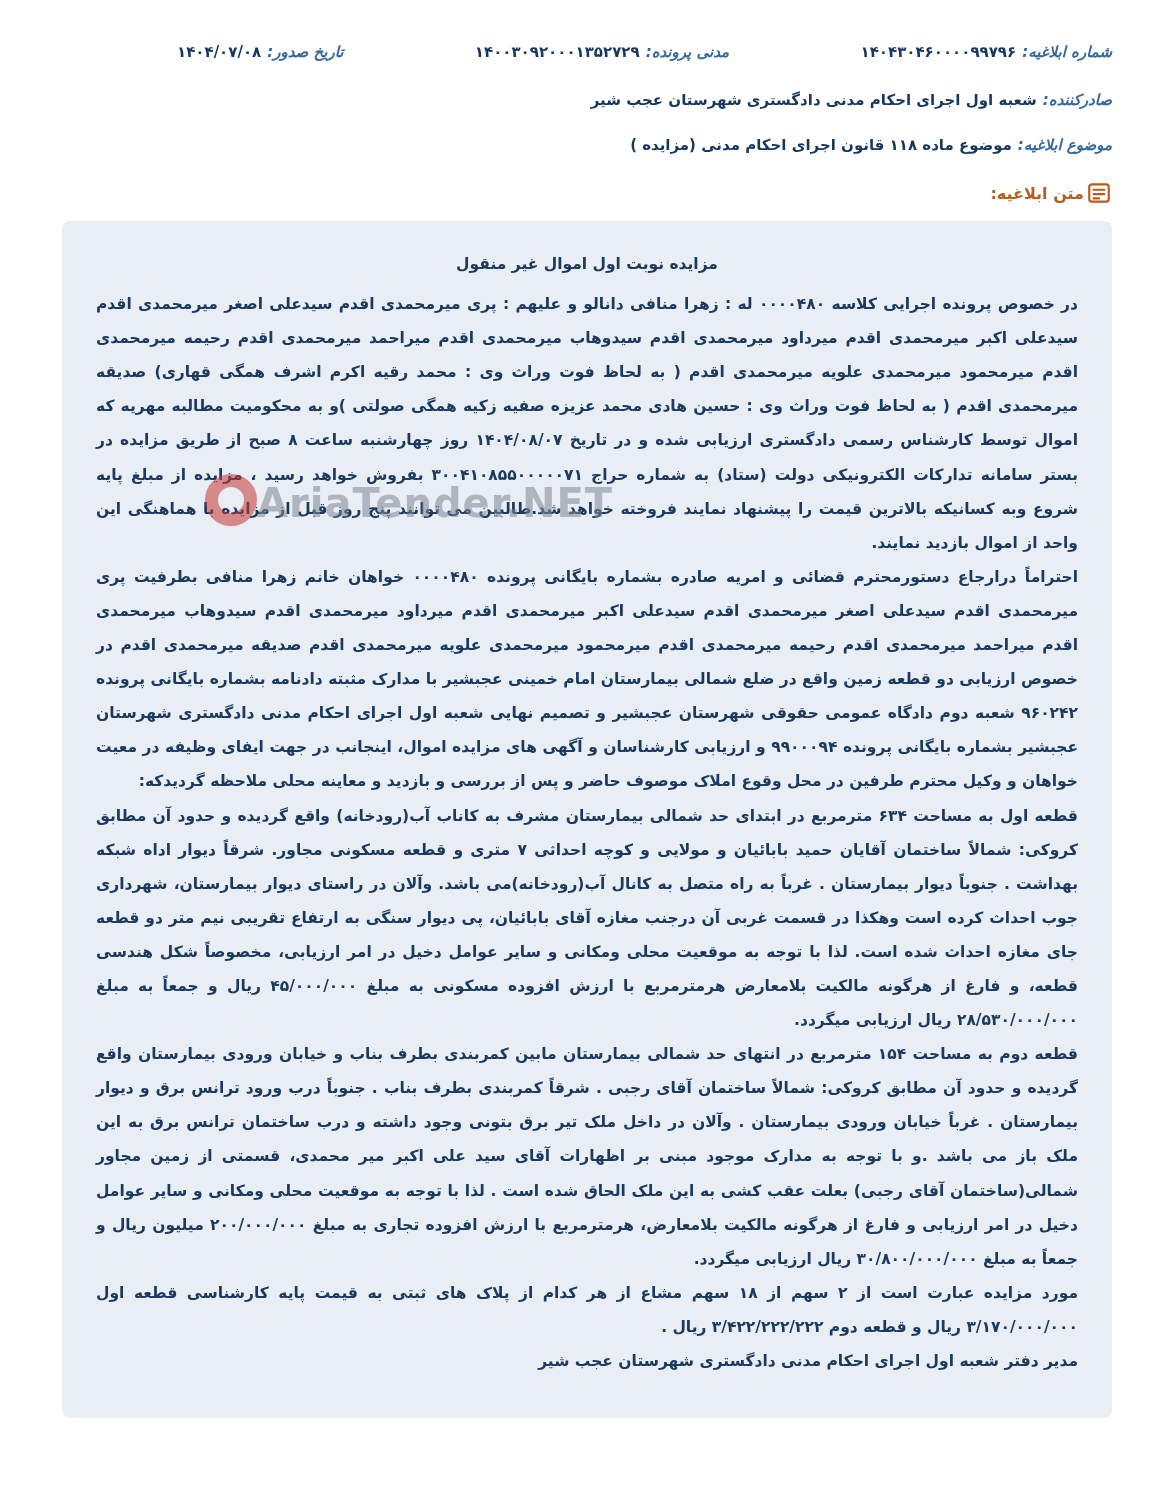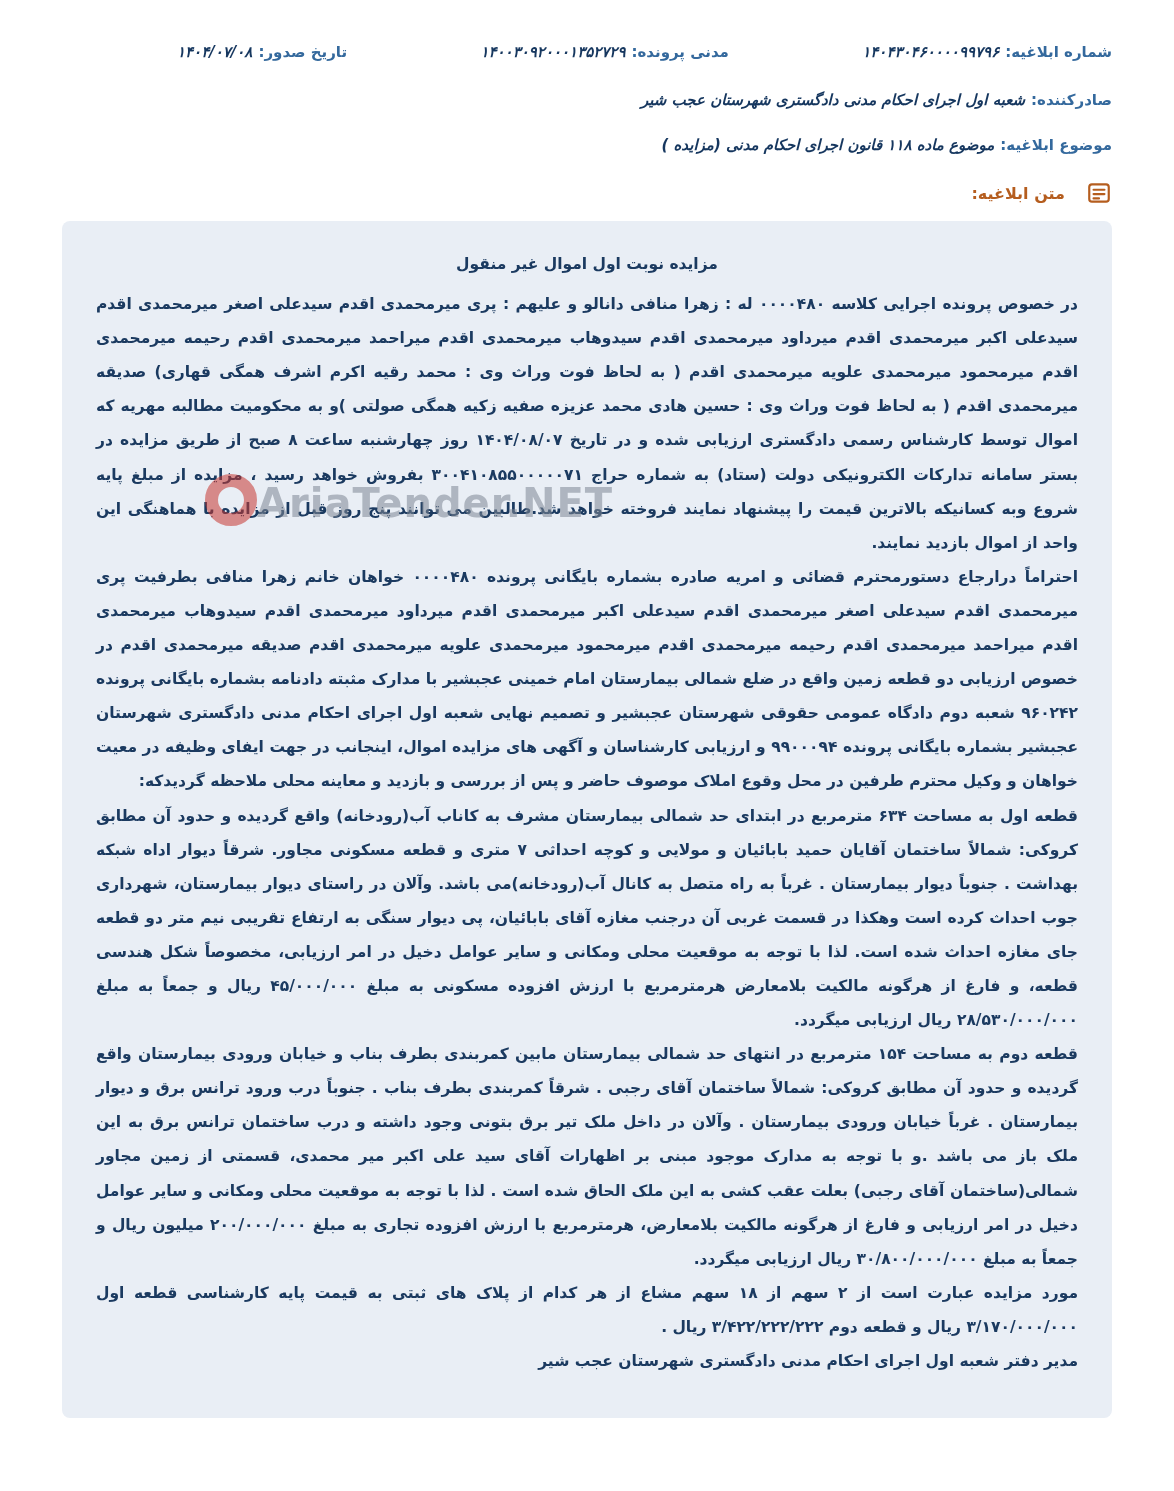--- a/index.html
+++ b/index.html
@@ -30,30 +30,30 @@
     padding-left: 115px;
     margin-bottom: 27px;
   }
   .meta-row-2, .meta-row-3 {
     margin-bottom: 24px;
   }
   .meta-label {
     color: #34699d;
     font-weight: bold;
     margin-left: 6px;
+    font-style: italic;
   }
   .meta-value {
     color: #16375f;
     font-weight: bold;
-    font-style: italic;
   }
   .section-title {
     display: flex;
     align-items: center;
-    gap: 21px;
+    gap: 2px;
     color: #b55d1e;
     font-weight: bold;
     font-size: 16px;
     margin: 8px 0 15px 0;
   }
   .section-title .icon {
     display: inline-flex;
     align-items: center;
   }
   .notice-body {

